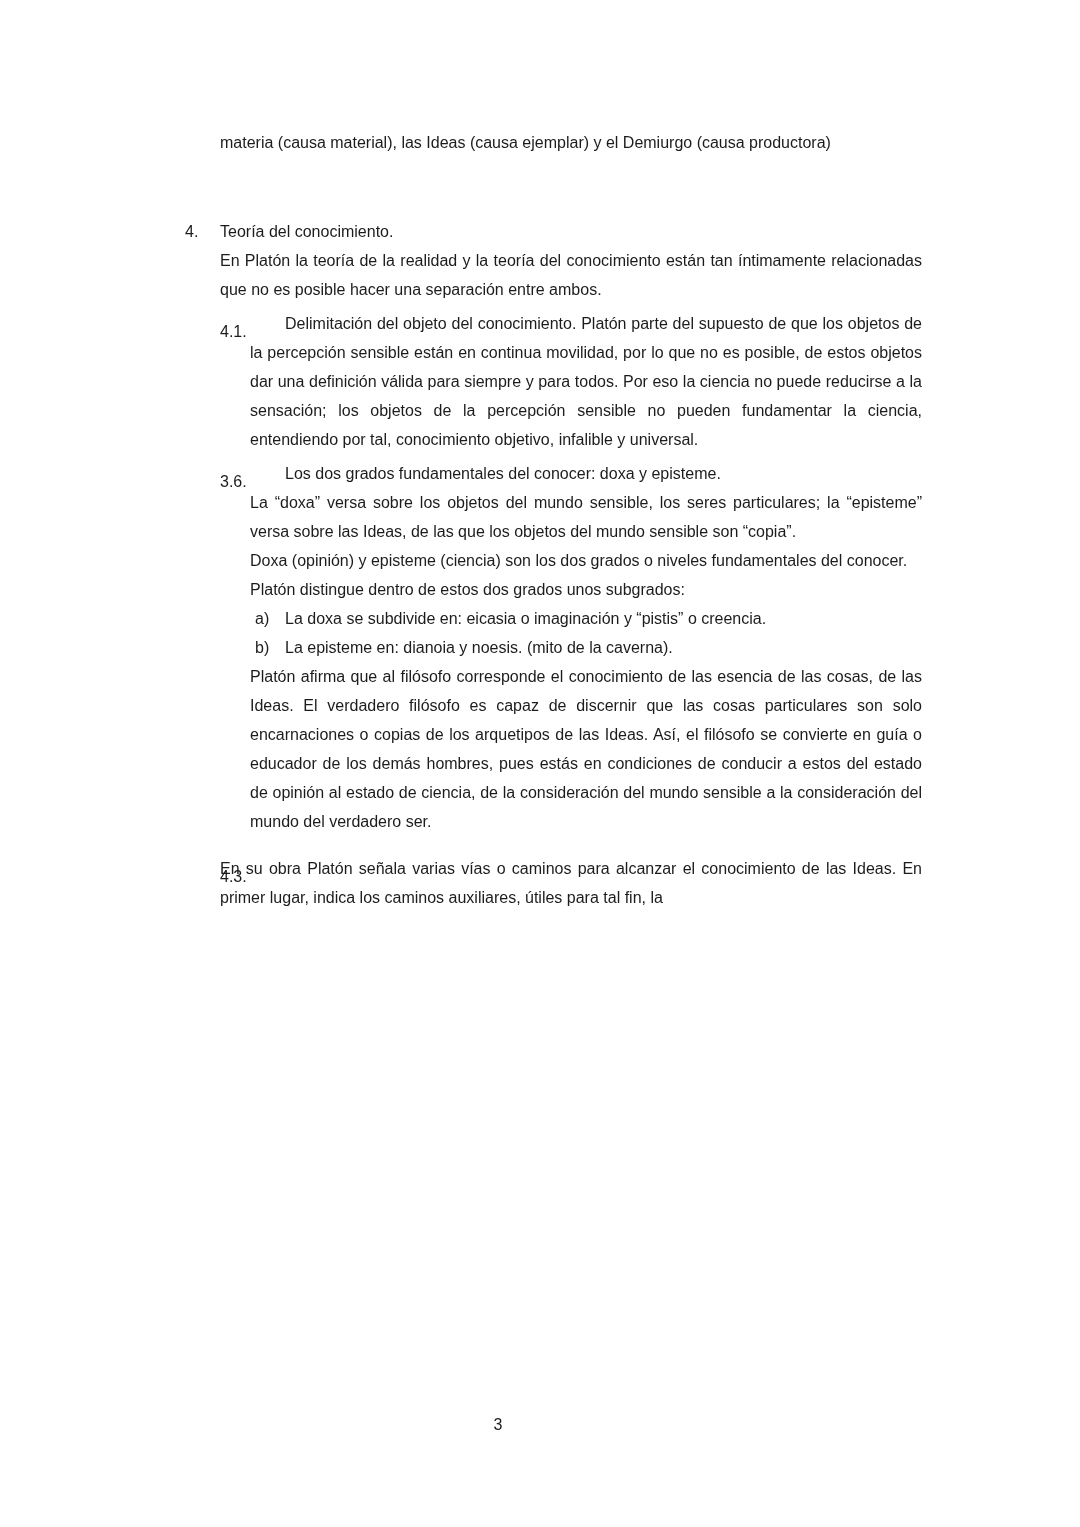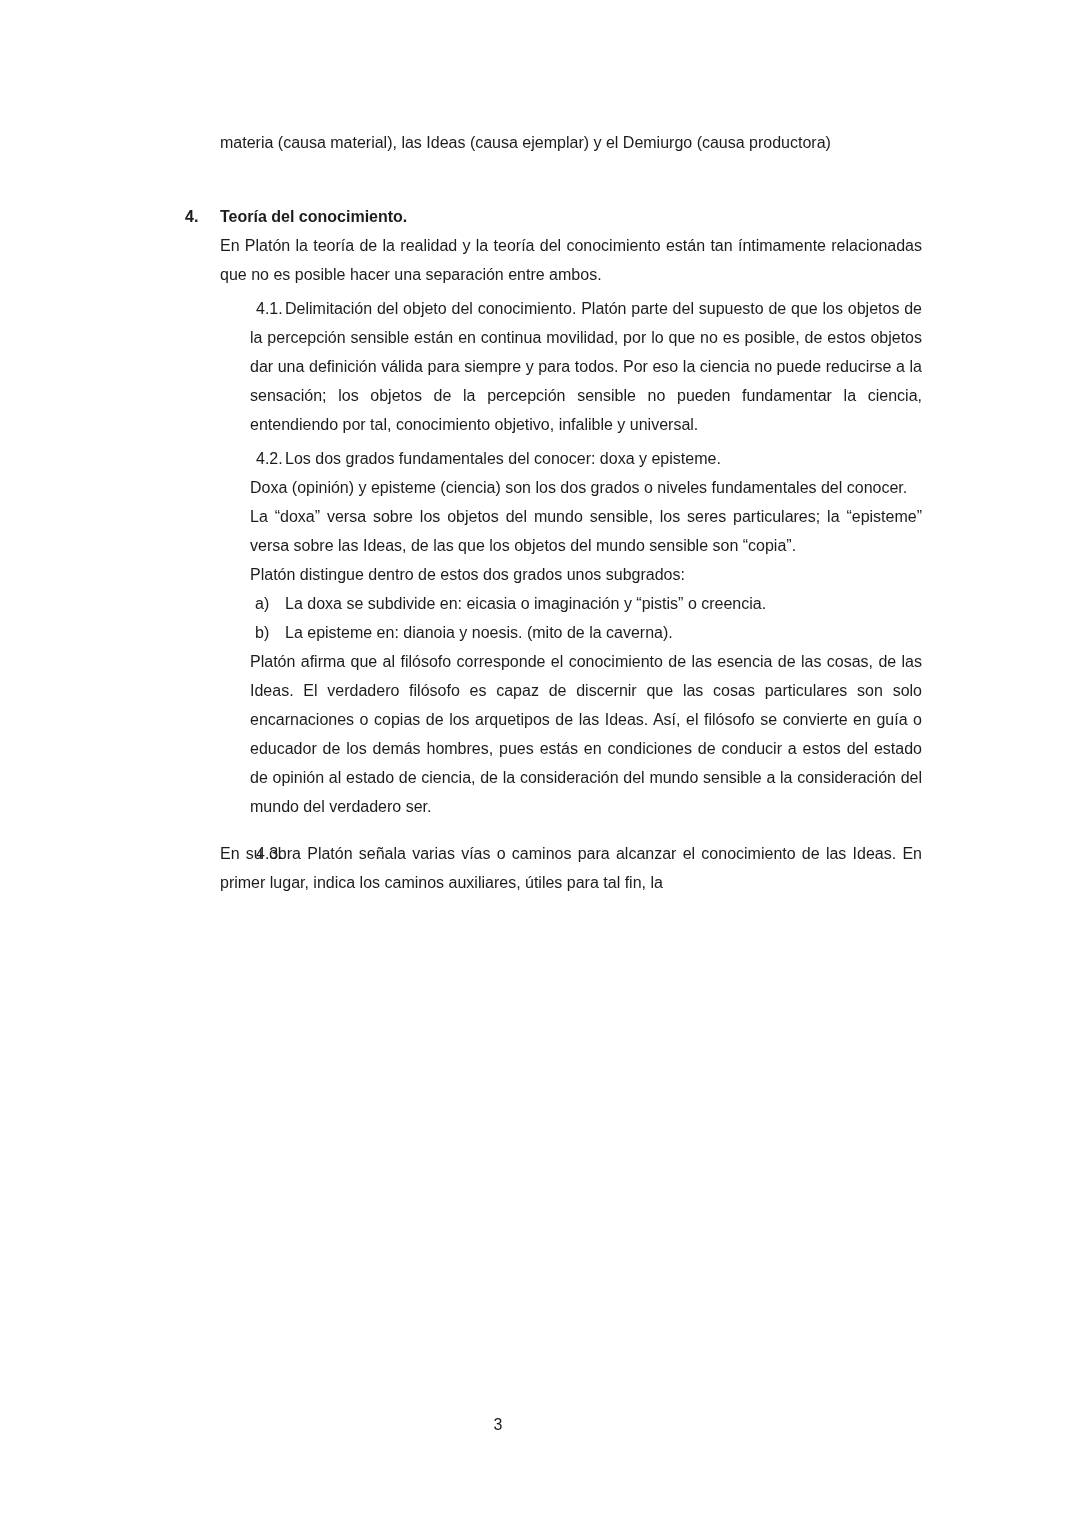--- a/index.html
+++ b/index.html
@@ -25,40 +25,39 @@
     text-align: justify;
   }
   
   .lvl1 { margin-left: 35px; }
   
   .lead-space { text-indent: 7px; }
   
   .lvl2 { margin-left: 65px; }
   
   .heading {
-    margin: 45px 0 0 0;
-    font-weight: bold;
+    margin: 60px 0 0 0;
+    font-weight: normal;
   }
   .heading .h-marker {
     display: inline-block;
     width: 35px;
   }
   
   .sub-lead {
     position: relative;
     margin-left: 65px;
     text-indent: 35px;      
     margin-top: 5px;
   }
   .sub-marker {
     position: absolute;
     left: -30px;            
-    top: 0;
+    top: 8px;
     text-indent: 0;
-    margin-left: 36px;
   }
   
   .list-item {
     position: relative;
     margin-left: 100px;     
   }
   .li-marker {
     position: absolute;
     left: -30px;            
     top: 0;
@@ -92,24 +91,24 @@
 
 
   <div>
     <p class="para sub-lead">
       <span class="sub-marker">4.1.</span><span>Delimitación del objeto del conocimiento.  Platón parte del supuesto de que los objetos de la percepción sensible están en continua movilidad, por lo que no es posible, de estos objetos dar una definición válida para siempre y para todos. Por eso la ciencia no puede reducirse a la sensación; los objetos de la percepción sensible no pueden fundamentar la ciencia, entendiendo por tal, conocimiento objetivo, infalible y universal.</span>
     </p>
   </div>
 
   <div>
     <p class="para sub-lead">
-      <span class="sub-marker">4.2.</span><span>Los dos grados fundamentales del conocer: doxa y episteme.</span>
+      <span class="sub-marker">3.6.</span><span>Los dos grados fundamentales del conocer: doxa y episteme.</span>
     </p>
+    <p class="para lvl2">La “doxa” versa sobre los objetos del mundo sensible, los seres particulares; la “episteme”  versa sobre las Ideas, de las que los objetos del mundo sensible son “copia”.</p>
     <p class="para lvl2">Doxa (opinión) y episteme (ciencia) son los dos grados  o niveles fundamentales del conocer.</p>
-    <p class="para lvl2">La “doxa” versa sobre los objetos del mundo sensible, los seres particulares; la “episteme”  versa sobre las Ideas, de las que los objetos del mundo sensible son “copia”.</p>
     <p class="para lvl2">Platón distingue dentro de estos dos grados unos subgrados:</p>
 
     <p class="para list-item">
       <span class="li-marker">a)</span><span>La doxa se subdivide en: eicasia o imaginación y “pistis” o creencia.</span>
     </p>
     <p class="para list-item">
       <span class="li-marker">b)</span><span>La episteme en: dianoia y noesis. (mito de la caverna).</span>
     </p>
 
     <p class="para lvl2 gap-top">Platón afirma que al filósofo corresponde el conocimiento de las esencia de las cosas, de las Ideas. El verdadero filósofo es capaz de discernir que las cosas particulares  son solo encarnaciones o copias de los arquetipos de las Ideas. Así, el filósofo se convierte en guía o educador de los demás hombres, pues estás en condiciones de conducir a estos del estado de opinión al estado de ciencia, de la consideración del mundo sensible a la consideración del mundo del verdadero ser.</p>

